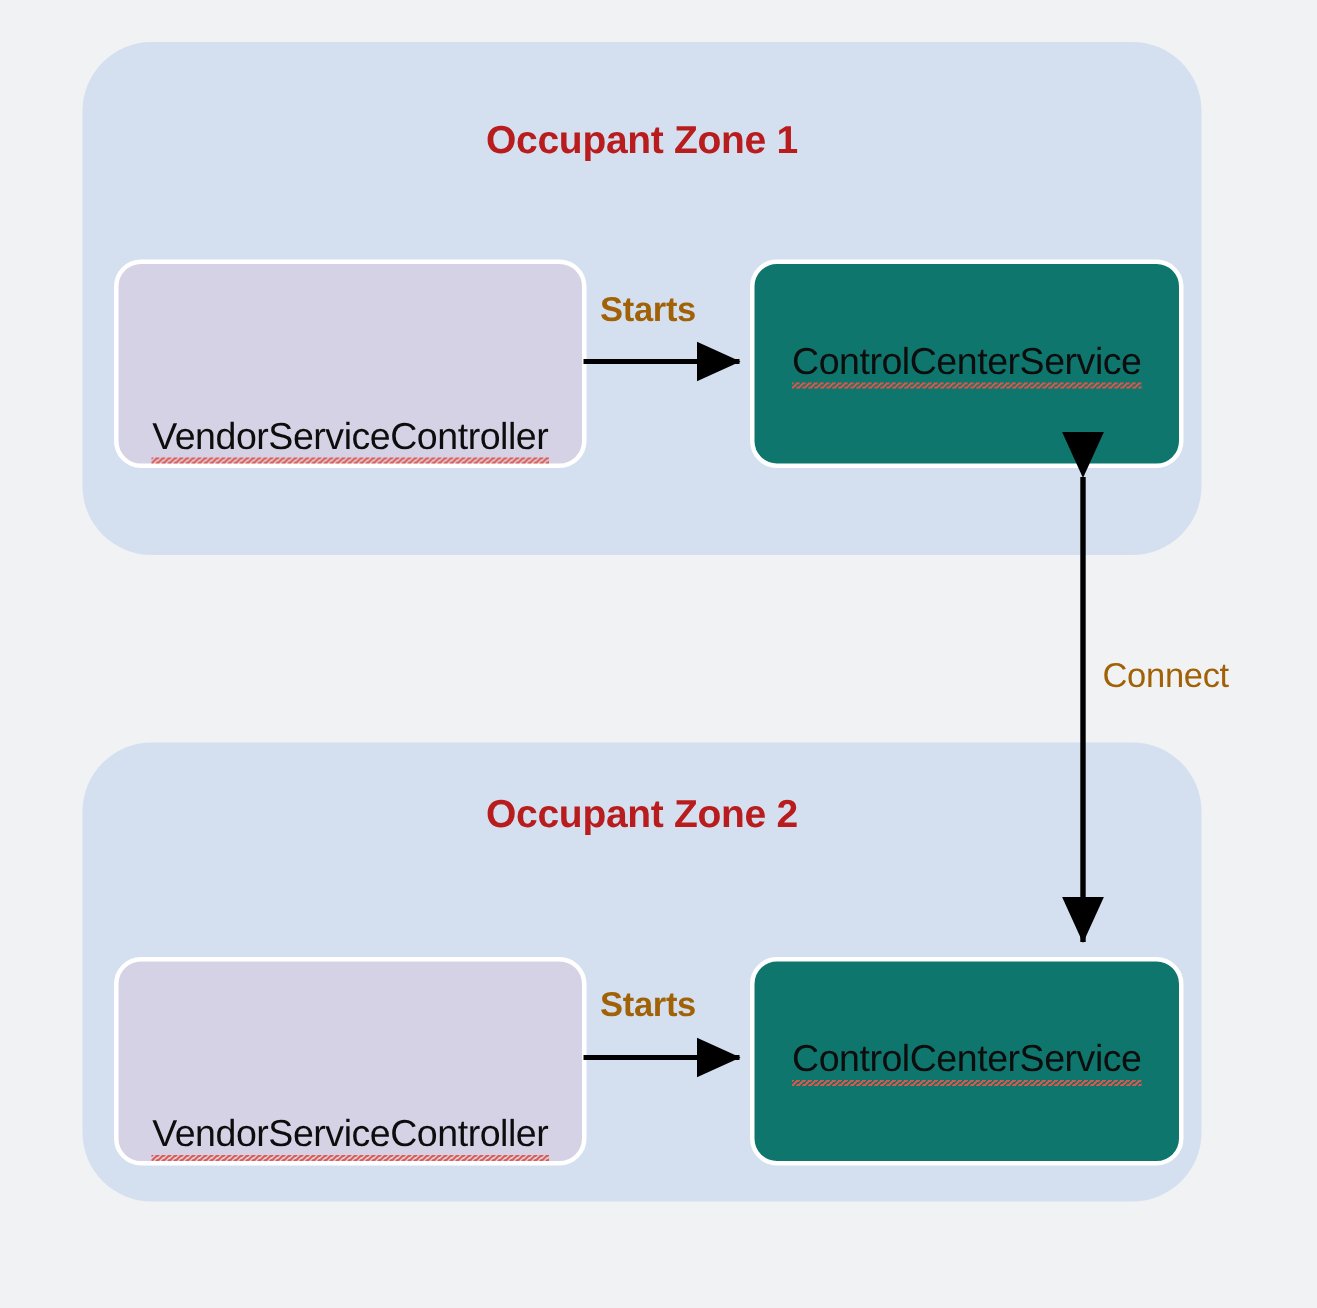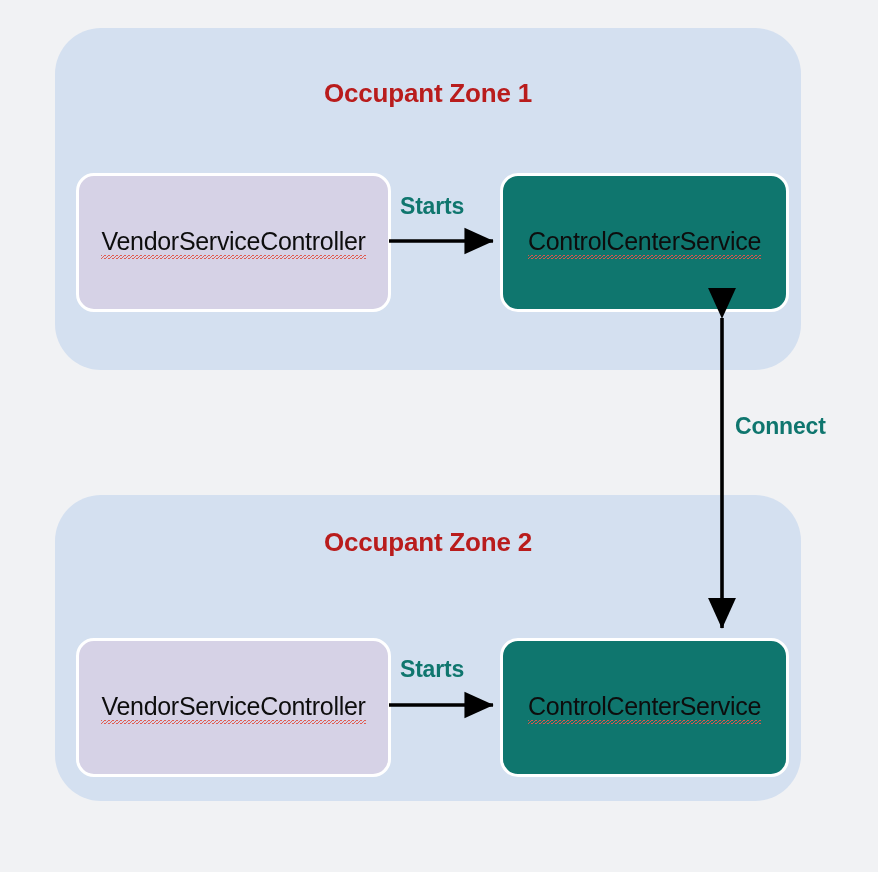--- a/index.html
+++ b/index.html
@@ -77,39 +77,39 @@
     background-image:
       repeating-linear-gradient(135deg,
         #e0564a 0px, #e0564a 1.1px,
         rgba(224,86,74,0) 1.1px, rgba(224,86,74,0) 2.2px);
     background-size: 4px 4px;
     background-repeat: repeat-x;
     opacity: 0.95;
   }
 
   
-  .node-left  { left: 21px;  width: 315px; }
+  .node-left  { left: 21px;  width: 315px; align-items: flex-end; }
   .node-right { left: 445px; width: 289px; }
   #zone-1 .node-left  { top: 145px; height: 139px; }
   #zone-1 .node-right { top: 145px; height: 139px; }
   #zone-2 .node-left  { top: 143px; height: 139px; }
   #zone-2 .node-right { top: 143px; height: 139px; }
 
   
   .edge-label {
     position: absolute;
     font-size: 23px;
     font-weight: bold;
-    color: #0f766e;
+    color: #a16207;
     white-space: nowrap;
     letter-spacing: -0.2px;
   }
   #label-starts-1 { left: 400px; top: 193px; }
   #label-starts-2 { left: 400px; top: 656px; }
-  #label-connect  { left: 735px; top: 413px; font-weight: bold; }
+  #label-connect  { left: 735px; top: 437px; font-weight: normal; }
 
   svg.edges {
     position: absolute;
     inset: 0;
     width: 878px;
     height: 872px;
     pointer-events: none;
   }
 </style>
 </head>

